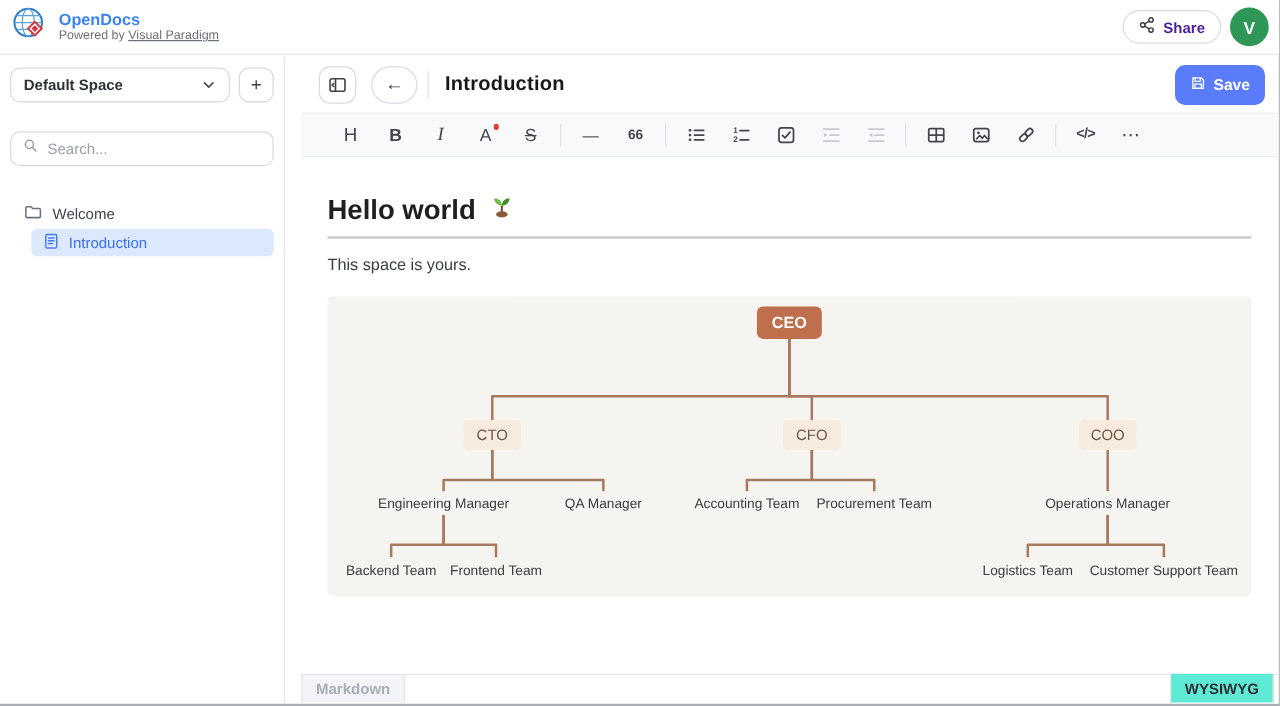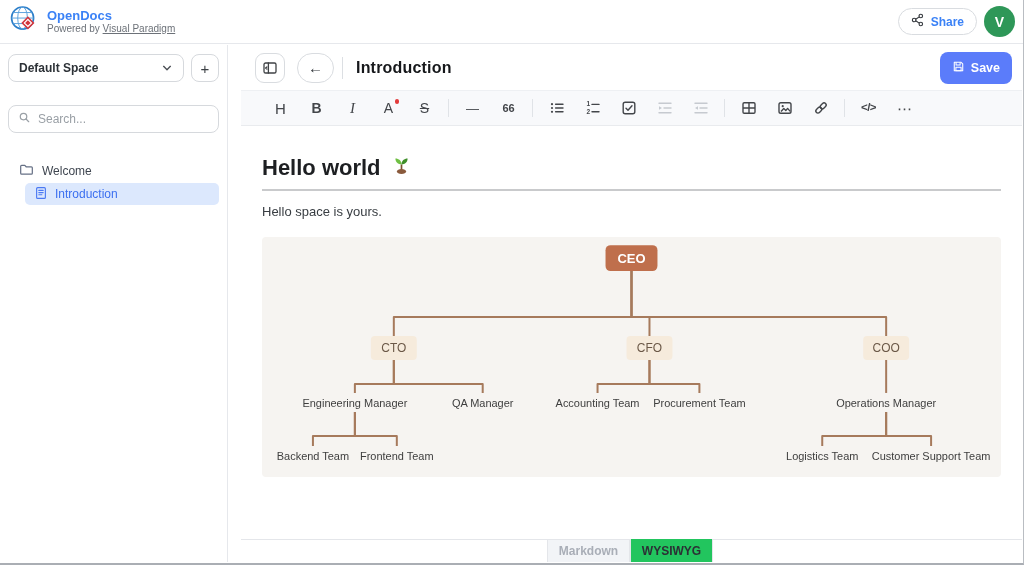--- a/index.html
+++ b/index.html
@@ -11,21 +11,21 @@
   
   .header { position:absolute; top:0; left:0; right:0; height:44px; background:#fff;
             border-bottom:1px solid #e6e8ec; display:flex; align-items:center; padding:0 8px 0 10px; z-index:5; }
   .app-titles { margin-left:8px; }
   .app-name { font-size:13px; font-weight:700; color:#3b82f6; line-height:15px; }
   .app-tagline { font-size:10px; color:#6c7178; line-height:12px; }
   .app-tagline .link { text-decoration:underline; }
   .header-right { margin-left:auto; display:flex; align-items:center; gap:7px; }
   .share-btn { display:flex; align-items:center; gap:6px; height:27px; padding:0 12px;
                border:1px solid #d9dce0; border-radius:14px; background:#fff;
-               font-size:12px; font-weight:700; color:#3b82f6; }
+               font-size:12px; font-weight:700; color:#4c1d95; }
   .more-apps-btn { height:27px; padding:0 13px; border-radius:14px; color:#fff;
                    background:linear-gradient(100deg,#3cb585,#1d9e63); font-size:12px; font-weight:700; }
   .avatar { width:31px; height:31px; border-radius:50%; background:#2e9758; color:#fff;
             font-size:14px; font-weight:700; display:flex; align-items:center; justify-content:center; }
 
   
   .sidebar { position:absolute; top:45px; left:0; bottom:1px; width:228px; background:#fff;
              border-right:1px solid #e6e8ec; }
   .space-row { margin:9px 8px 0 8px; display:flex; gap:7px; }
   .space-select { flex:1; height:28px; border:1px solid #d6d9dd; border-radius:8px; background:#fff;
@@ -76,24 +76,24 @@
   
   .doc { position:absolute; top:81px; left:0; right:0; bottom:23px; background:#fff; padding:0 21px; overflow:hidden; }
   .doc h1 { margin-top:28px; font-size:22px; font-weight:700; color:#1d1f22; padding-bottom:8px;
             border-bottom:2px solid #c9cacc; display:flex; align-items:center; gap:10px; }
   .doc p { margin-top:13px; font-size:13px; color:#383d42; }
   .org-chart { margin-top:18px; height:240px; background:#f6f4f1; border-radius:4px; }
   .org-chart svg { display:block; width:100%; height:100%; }
 
   
   .status-bar { position:absolute; left:0; right:0; bottom:0; height:23px; background:#fff;
-                border-top:1px solid #e4e6ea; display:flex; justify-content:center; padding-right:3px; }
+                border-top:1px solid #e4e6ea; display:flex; justify-content:space-between; padding-right:3px; }
   .tab { width:83px; font-size:12px; font-weight:700; display:flex; align-items:center; justify-content:center; }
   .tab.inactive { background:#f2f4f7; color:#a9aeb7; border-left:1px solid #e4e6ea; border-right:1px solid #e4e6ea; }
-  .tab.active { background:#22c55e; color:#2c3035; border-left:1px solid #e4e6ea; border-right:1px solid #e4e6ea;
+  .tab.active { background:#5eead4; color:#2c3035; border-left:1px solid #e4e6ea; border-right:1px solid #e4e6ea;
                 margin-top:-1px; height:23px; }
 </style>
 </head>
 <body>
 
 <div class="app">
 
   <div class="header">
     <span>
       <svg width="29" height="29" viewBox="0 0 30 30">
@@ -295,21 +295,21 @@
         <span>Hello world</span>
         <span>
           <svg width="21" height="21" viewBox="0 0 20 20">
             <path d="M10 16v-6" stroke="#7a4f2e" stroke-width="1.6" fill="none"></path>
             <path d="M10 10C10 6.6 7.5 4.4 4.2 4.4c0 3.4 2.5 5.6 5.8 5.6Z" fill="#6fbf43"></path>
             <path d="M10 10c0-3.4 2.5-5.6 5.8-5.6 0 3.4-2.5 5.6-5.8 5.6Z" fill="#3f8f2a"></path>
             <path d="M5.6 16.6c0 1.3 2 2.4 4.4 2.4s4.4-1.1 4.4-2.4-2-2.4-4.4-2.4-4.4 1.1-4.4 2.4Z" fill="#8a5a3c"></path>
           </svg>
         </span>
       </h1>
-      <p>Hello space is yours.</p>
+      <p>This space is yours.</p>
       <div class="org-chart" style="background: rgb(246, 244, 241);">
           <svg viewBox="0 0 740 240" preserveAspectRatio="xMidYMid meet" style="font-family: &quot;Liberation Sans&quot;, sans-serif;">
             <path d="M 370 34 L 370 80 L 132 80 L 132 99" fill="none" stroke="#a67a5c" stroke-width="2" stroke-linejoin="round"></path>
             <path d="M 370 34 L 370 80 L 388 80 L 388 99" fill="none" stroke="#a67a5c" stroke-width="2" stroke-linejoin="round"></path>
             <path d="M 370 34 L 370 80 L 625 80 L 625 99" fill="none" stroke="#a67a5c" stroke-width="2" stroke-linejoin="round"></path>
             <path d="M 132 123 L 132 147 L 93 147 L 93 156" fill="none" stroke="#a67a5c" stroke-width="2" stroke-linejoin="round"></path>
             <path d="M 132 123 L 132 147 L 221 147 L 221 156" fill="none" stroke="#a67a5c" stroke-width="2" stroke-linejoin="round"></path>
             <path d="M 388 123 L 388 147 L 336 147 L 336 156" fill="none" stroke="#a67a5c" stroke-width="2" stroke-linejoin="round"></path>
             <path d="M 388 123 L 388 147 L 438 147 L 438 156" fill="none" stroke="#a67a5c" stroke-width="2" stroke-linejoin="round"></path>
             <path d="M 625 123 L 625 156" fill="none" stroke="#a67a5c" stroke-width="2" stroke-linejoin="round"></path>

